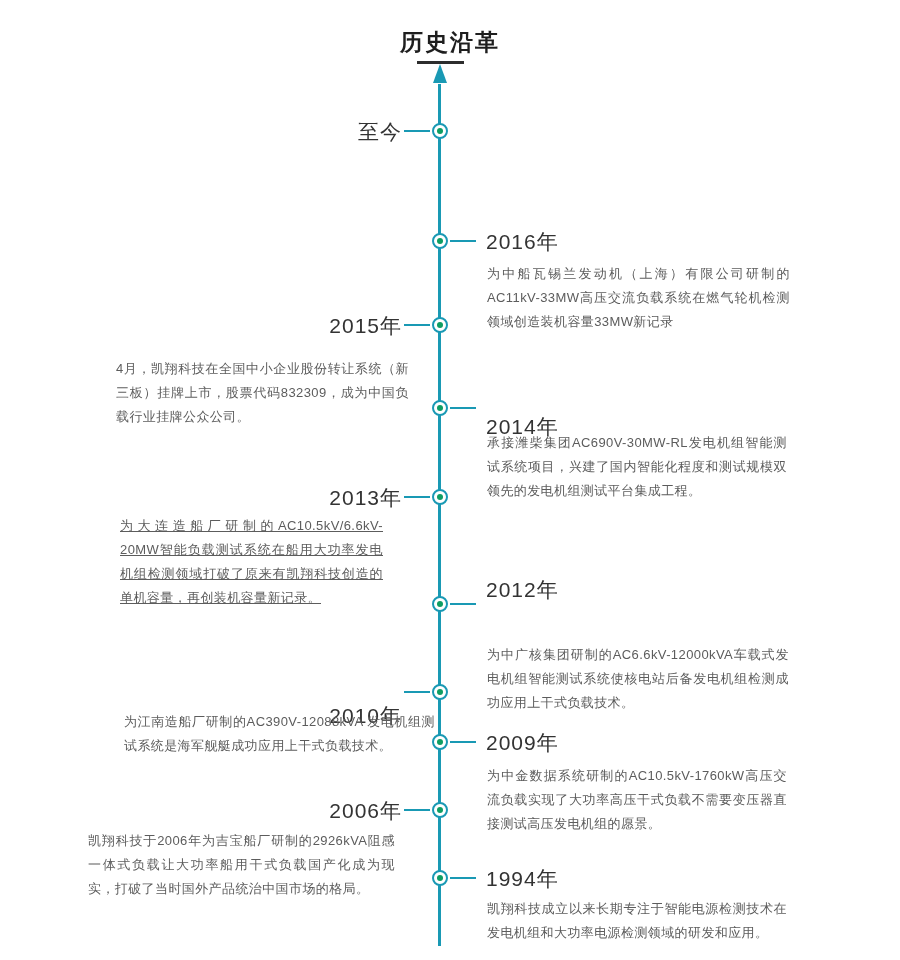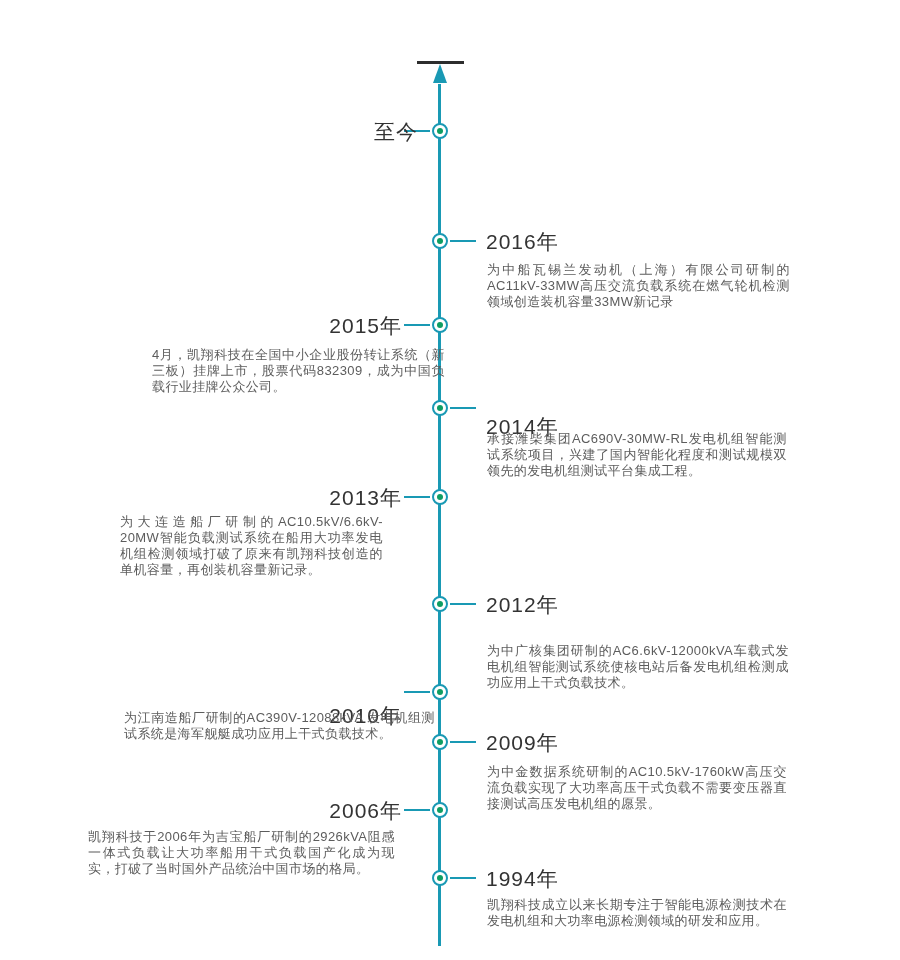--- a/index.html
+++ b/index.html
@@ -24,66 +24,67 @@
     border:2px solid var(--line);border-radius:50%;
     display:flex;align-items:center;justify-content:center;
   }
   .node-dot{width:6px;height:6px;border-radius:50%;background:var(--dot);}
   .connector{position:absolute;height:2px;width:26px;background:var(--line);}
   .year-label{
     position:absolute;font-size:21px;color:var(--year);
     letter-spacing:1px;white-space:nowrap;
   }
   .entry-text{
-    position:absolute;font-size:13px;line-height:16px;color:var(--body);
+    position:absolute;font-size:13px;line-height:24px;color:var(--body);
     letter-spacing:0.4px;text-align:justify;overflow-wrap:break-word;
   }
 </style>
 </head>
 <body>
 
 <div id="canvas" style="--line: #1999B4; --dot: #0E9D63; --year: #333333; --body: #5C5C5C; --title: #1E1E1E;">
+  <h1 class="page-title">历史沿革</h1>
   <div class="title-underline"></div>
   <div class="axis"></div>
   <div class="arrow-up"></div>
   <div id="entries">
       <div class="node" style="left: 432px; top: 123px;">
         <div class="node-dot"></div>
       </div>
       <div class="connector" style="top: 130px; left: 404px;"></div>
-      <div class="year-label" style="top: 118px; right: 482px;">至今</div>
+      <div class="year-label" style="top: 118px; right: 498px;">至今</div>
       <div class="node" style="left: 432px; top: 233px;">
         <div class="node-dot"></div>
       </div>
       <div class="connector" style="top: 240px; left: 450px;"></div>
       <div class="year-label" style="top: 228px; left: 486px;">2016年</div>
       <div class="entry-text" style="left: 487px; top: 262px; width: 303px;">为中船瓦锡兰发动机（上海）有限公司研制的AC11kV-33MW高压交流负载系统在燃气轮机检测领域创造装机容量33MW新记录</div>
       <div class="node" style="left: 432px; top: 317px;">
         <div class="node-dot"></div>
       </div>
       <div class="connector" style="top: 324px; left: 404px;"></div>
       <div class="year-label" style="top: 312px; right: 498px; text-align: center;">2015年</div>
-      <div class="entry-text" style="left: 116px; top: 347px; width: 293px; margin-left: 36px;">4月，凯翔科技在全国中小企业股份转让系统（新三板）挂牌上市，股票代码832309，成为中国负载行业挂牌公众公司。</div>
+      <div class="entry-text" style="left: 116px; top: 357px; width: 293px;">4月，凯翔科技在全国中小企业股份转让系统（新三板）挂牌上市，股票代码832309，成为中国负载行业挂牌公众公司。</div>
       <div class="node" style="left: 432px; top: 400px;">
         <div class="node-dot"></div>
       </div>
       <div class="connector" style="top: 407px; left: 450px;"></div>
       <div class="year-label" style="top: 413px; left: 486px;">2014年</div>
       <div class="entry-text" style="left: 487px; top: 431px; width: 300px;">承接潍柴集团AC690V-30MW-RL发电机组智能测试系统项目，兴建了国内智能化程度和测试规模双领先的发电机组测试平台集成工程。</div>
       <div class="node" style="left: 432px; top: 489px;">
         <div class="node-dot"></div>
       </div>
       <div class="connector" style="top: 496px; left: 404px;"></div>
       <div class="year-label" style="top: 484px; right: 498px;">2013年</div>
-      <div class="entry-text" style="left: 120px; top: 514px; width: 263px;">为大连造船厂研制的AC10.5kV/6.6kV-20MW智能负载测试系统在船用大功率发电机组检测领域打破了原来有凯翔科技创造的单机容量，再创装机容量新记录。</div>
+      <div class="entry-text" style="left: 120px; top: 514px; width: 263px; text-decoration: underline;">为大连造船厂研制的AC10.5kV/6.6kV-20MW智能负载测试系统在船用大功率发电机组检测领域打破了原来有凯翔科技创造的单机容量，再创装机容量新记录。</div>
       <div class="node" style="left: 432px; top: 596px;">
         <div class="node-dot"></div>
       </div>
       <div class="connector" style="top: 603px; left: 450px;"></div>
-      <div class="year-label" style="top: 591px; left: 486px;">2012年</div>
+      <div class="year-label" style="top: 576px; left: 486px;">2012年</div>
       <div class="entry-text" style="left: 487px; top: 627px; width: 302px; margin-top: 16px;">为中广核集团研制的AC6.6kV-12000kVA车载式发电机组智能测试系统使核电站后备发电机组检测成功应用上干式负载技术。</div>
       <div class="node" style="left: 432px; top: 684px;">
         <div class="node-dot"></div>
       </div>
       <div class="connector" style="top: 691px; left: 404px;"></div>
       <div class="year-label" style="top: 702px; right: 498px; text-align: right;">2010年</div>
       <div class="entry-text" style="left: 95px; top: 710px; width: 311px; margin-left: 29px;">为江南造船厂研制的AC390V-12088kVA 发电机组测试系统是海军舰艇成功应用上干式负载技术。</div>
       <div class="node" style="left: 432px; top: 734px;">
         <div class="node-dot"></div>
       </div>

